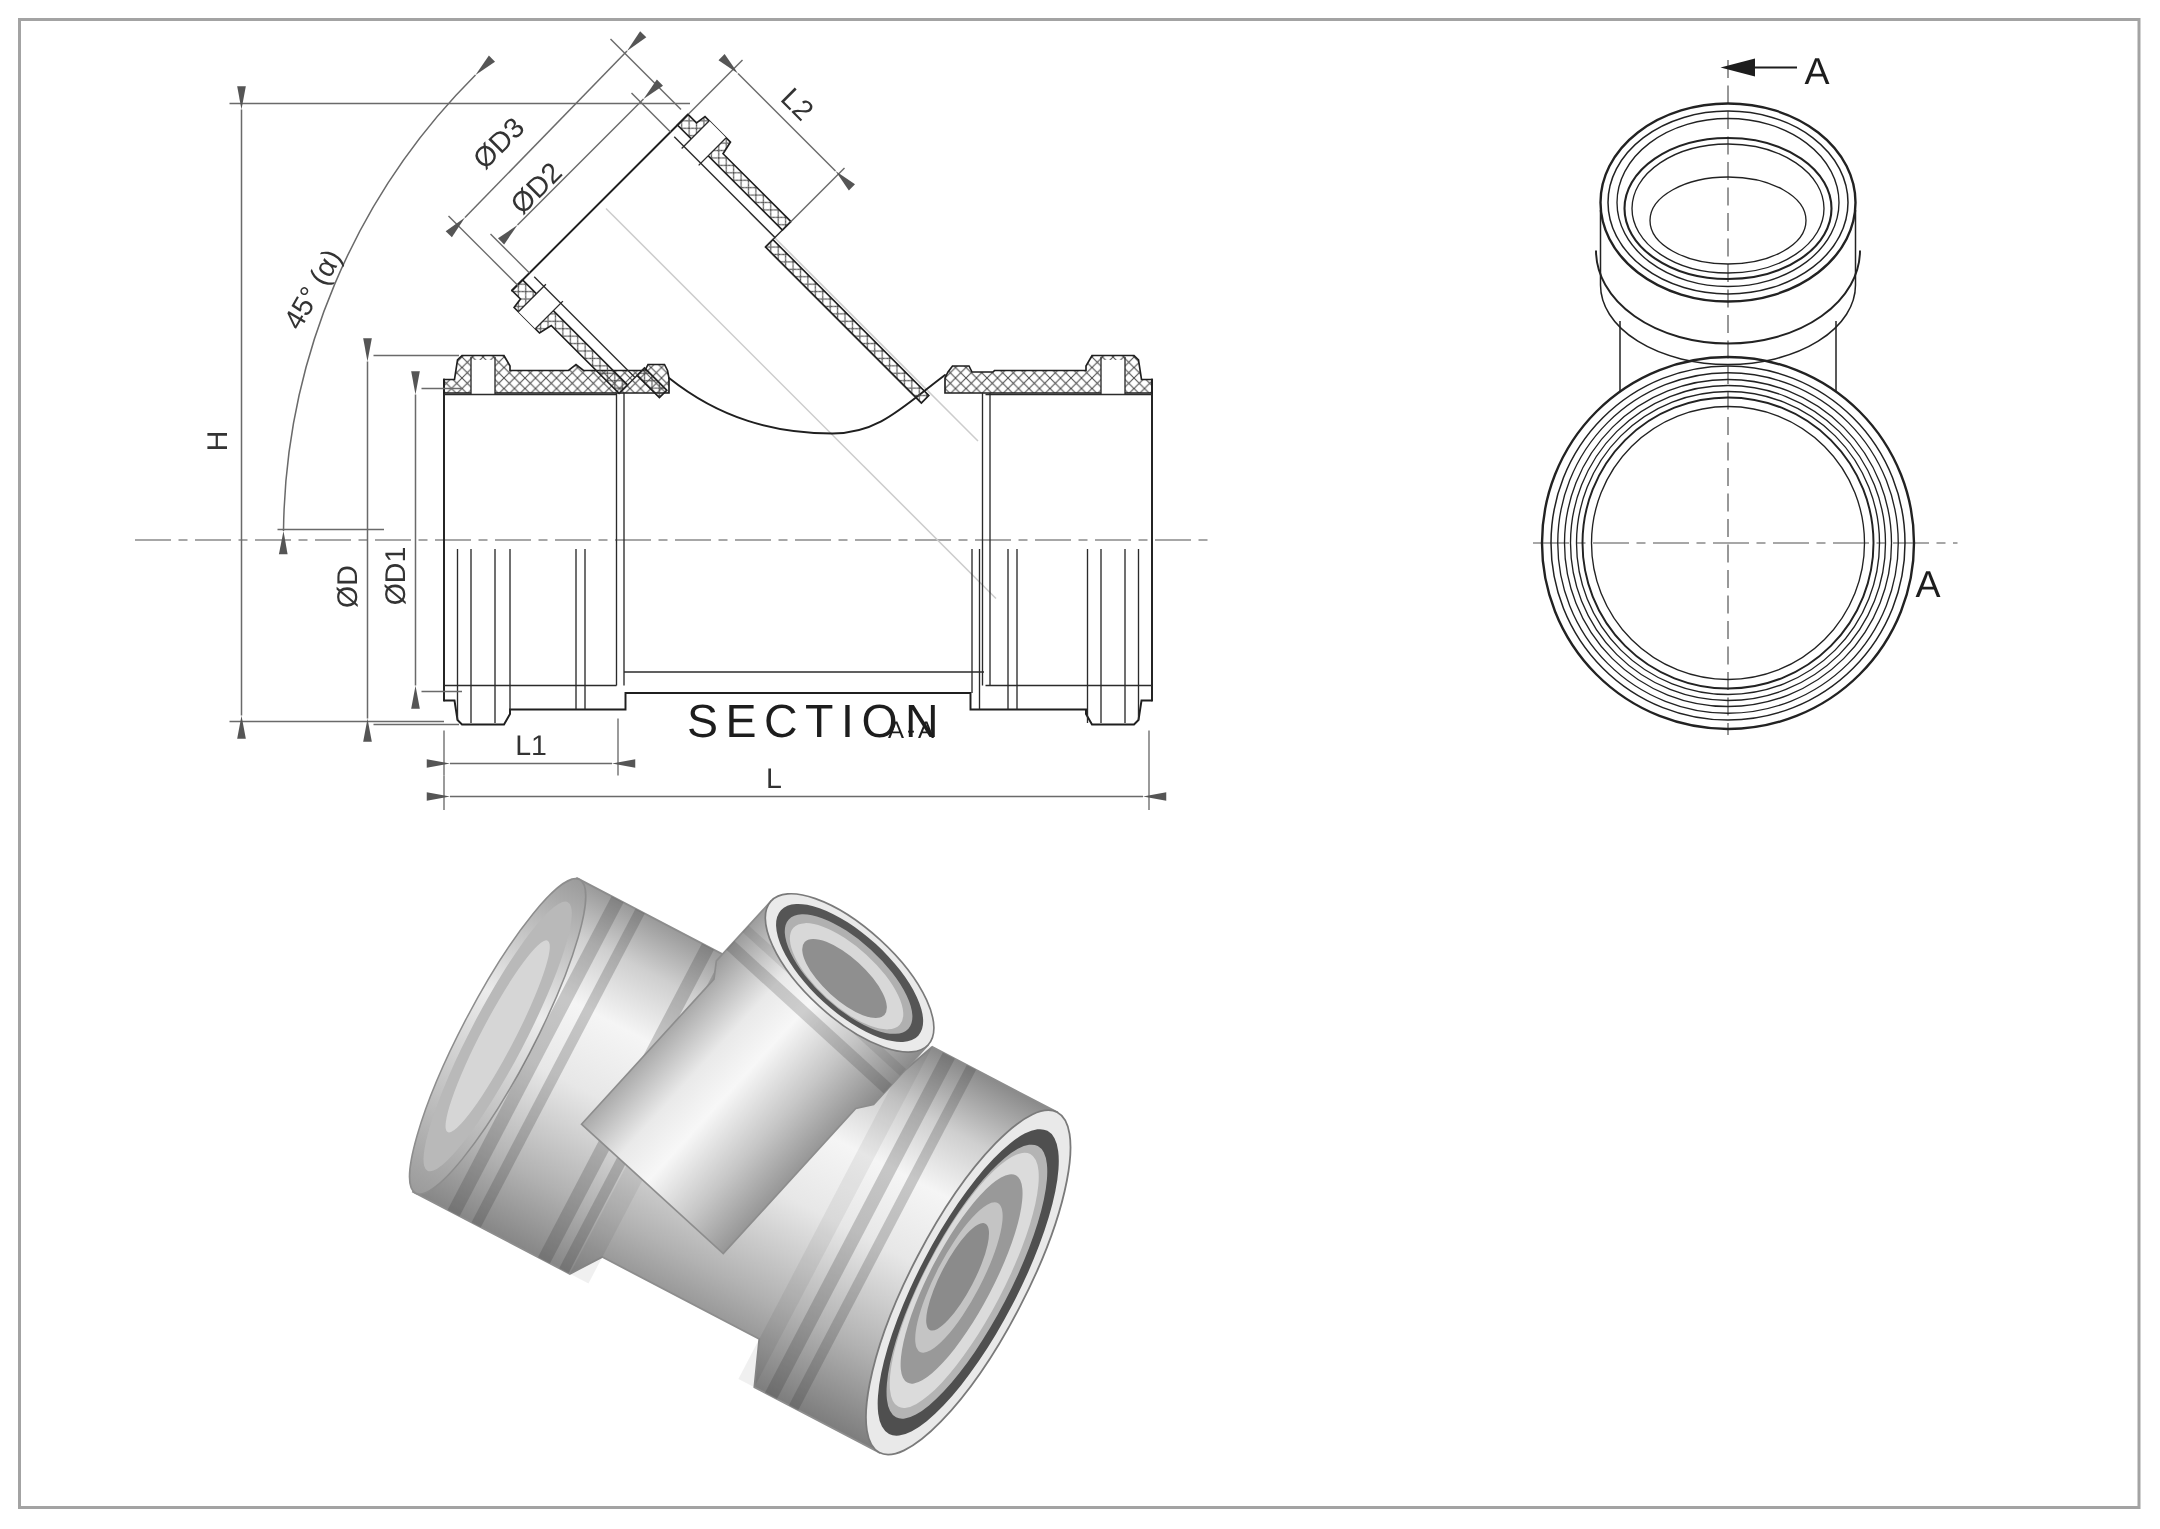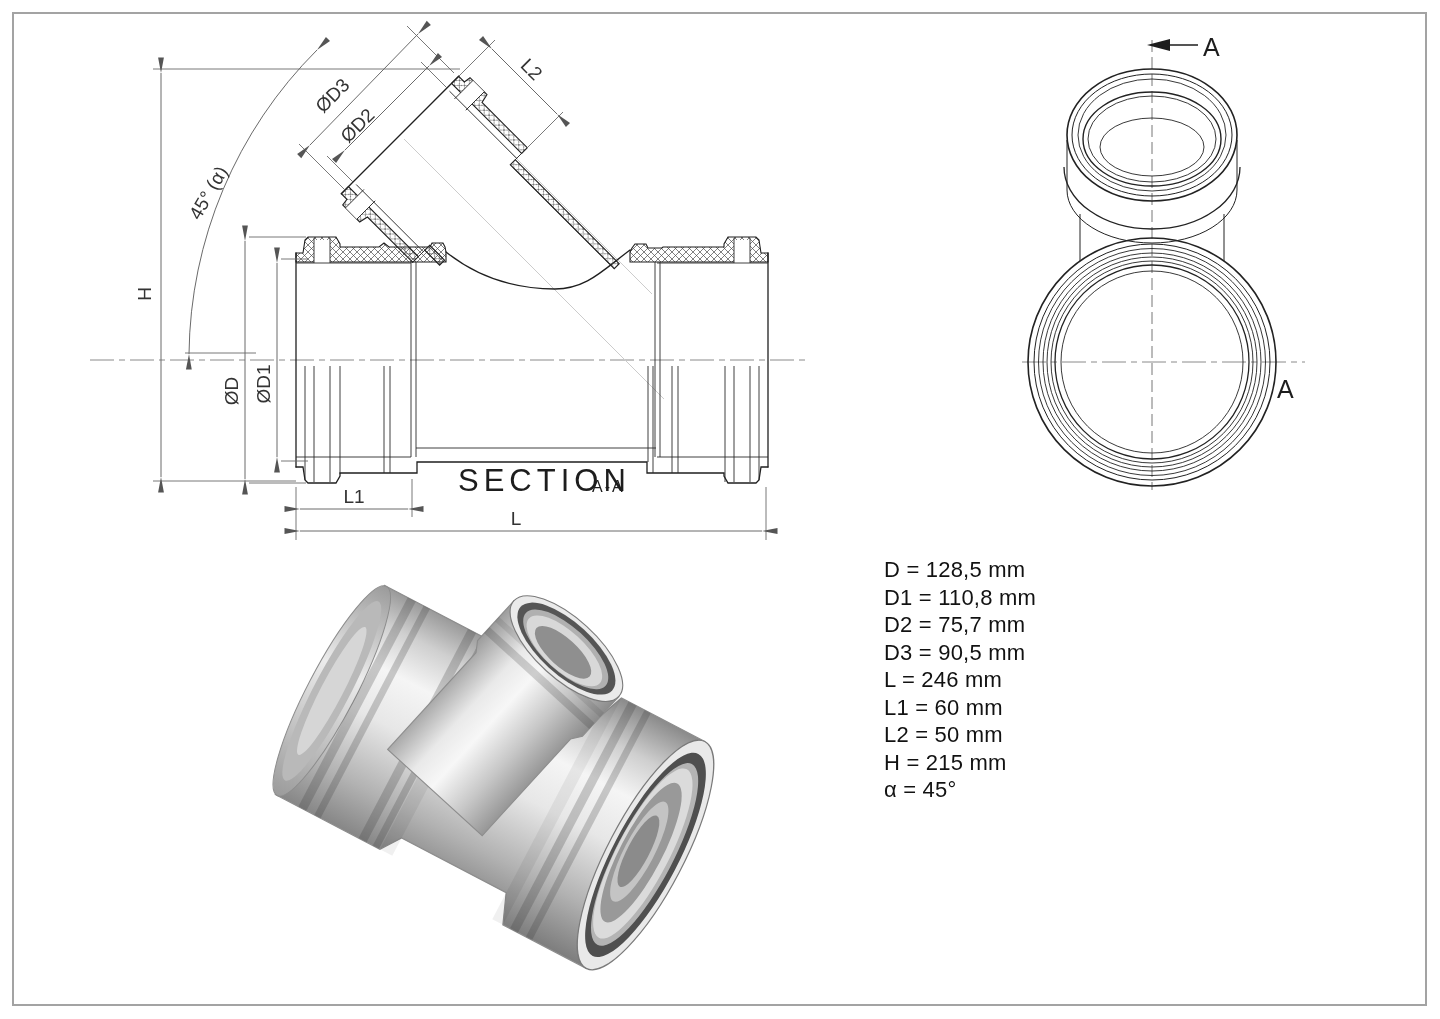--- a/index.html
+++ b/index.html
@@ -276,24 +276,13 @@
           <ellipse cx="140" cy="0" rx="30" ry="71" fill="#eaeaea" stroke="#7a7a7a" stroke-width="1.1"></ellipse>
           <ellipse cx="140" cy="0" rx="26" ry="62" fill="#555555"></ellipse>
           <ellipse cx="139" cy="0" rx="22" ry="54" fill="#b0b0b0"></ellipse>
           <ellipse cx="137" cy="0" rx="19.5" ry="48" fill="#d8d8d8"></ellipse>
           <ellipse cx="135" cy="0" rx="14" ry="36" fill="#8f8f8f"></ellipse>
         </g>
       </g>
     </g>
   </svg>
 
-  <div class="dim-list">
-    <div>D = 128,5 mm</div>
-    <div>D1 = 110,8 mm</div>
-    <div>D2 = 75,7 mm</div>
-    <div>D3 = 90,5 mm</div>
-    <div>L = 246 mm</div>
-    <div>L1 = 60 mm</div>
-    <div>L2 = 50 mm</div>
-    <div>H = 215 mm</div>
-    <div>α = 45°</div>
-  </div>
 </div>
 
 </body></html>

